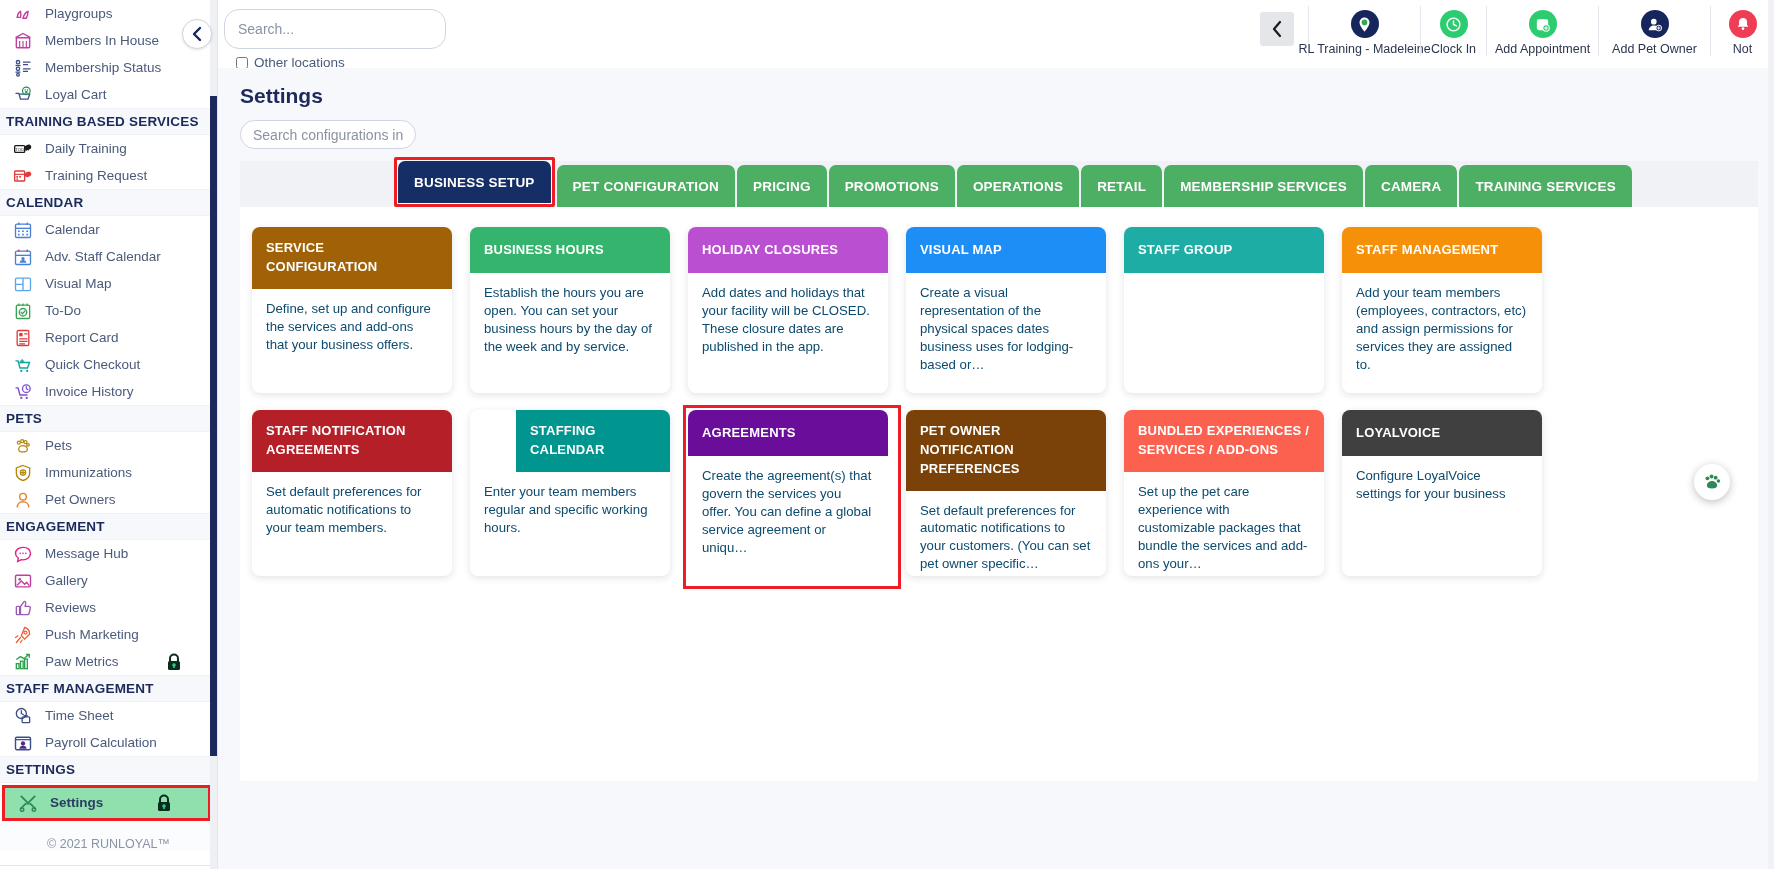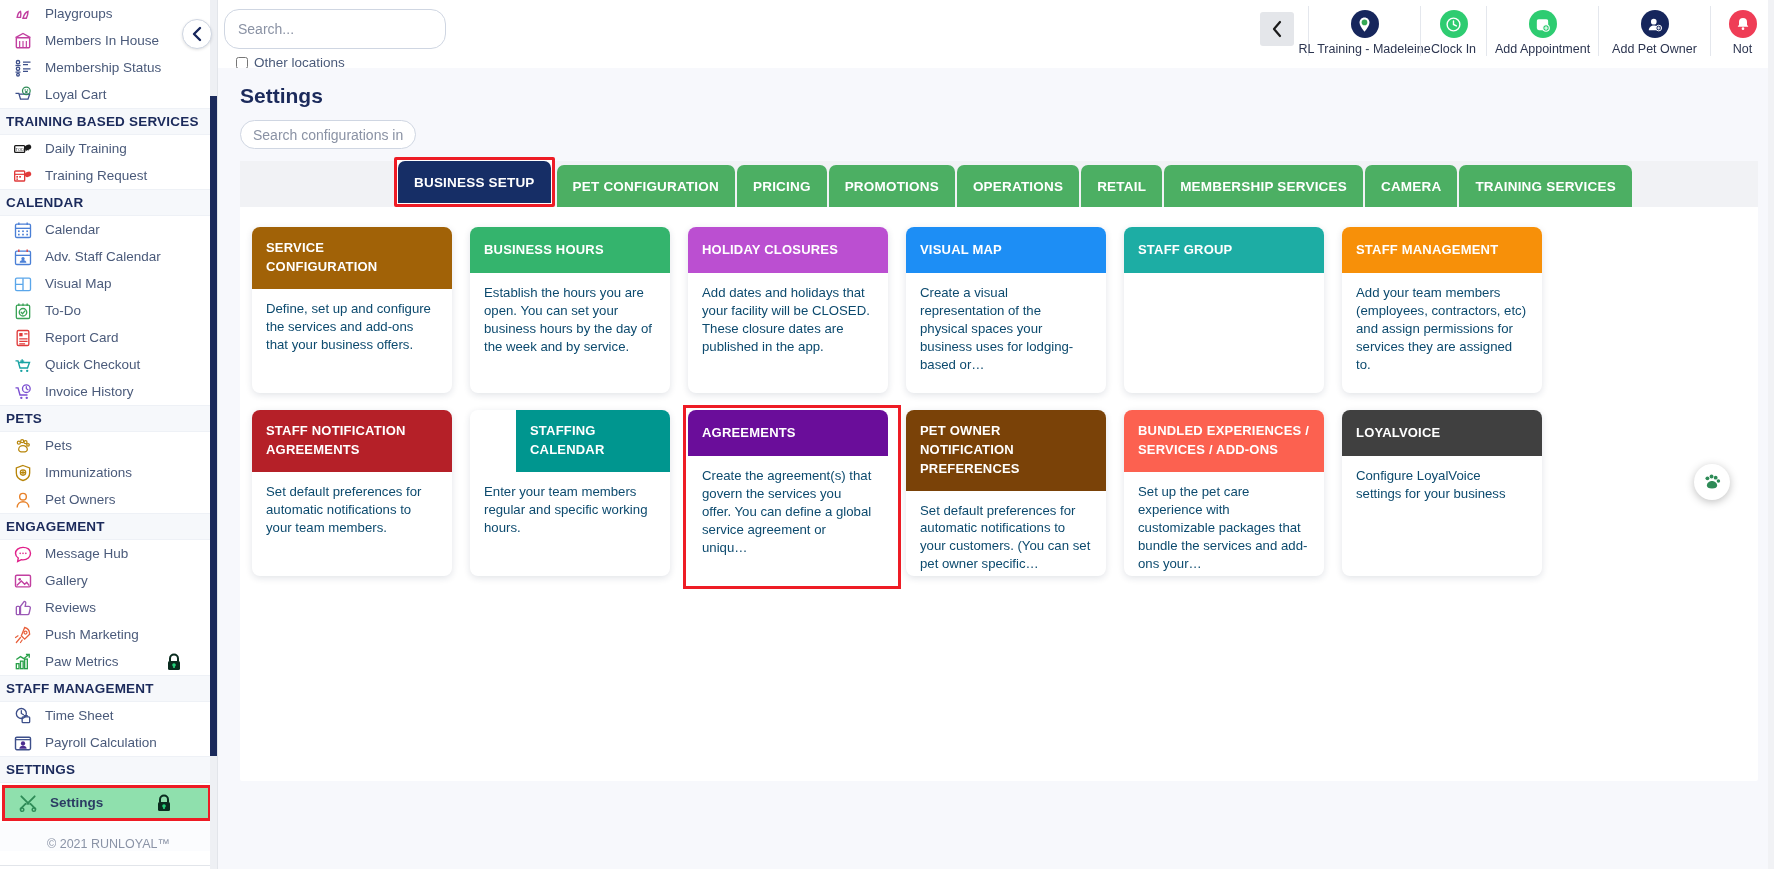--- a/index.html
+++ b/index.html
@@ -677,21 +677,21 @@
             </div>
             <div class="card-wrap">
               <div class="card">
                 <div class="card-head" style="background: rgb(187, 79, 209);">HOLIDAY CLOSURES</div>
                 <div class="card-body">Add dates and holidays that your facility will be CLOSED. These closure dates are published in the app.</div>
               </div>
             </div>
             <div class="card-wrap">
               <div class="card">
                 <div class="card-head" style="background: rgb(29, 142, 245);">VISUAL MAP</div>
-                <div class="card-body">Create a visual representation of the physical spaces your business uses for lodging-based or…</div>
+                <div class="card-body">Create a visual representation of the physical spaces dates business uses for lodging-based or…</div>
               </div>
             </div>
             <div class="card-wrap">
               <div class="card">
                 <div class="card-head" style="background: rgb(29, 173, 164);">STAFF GROUP</div>
               </div>
             </div>
             <div class="card-wrap">
               <div class="card">
                 <div class="card-head" style="background: rgb(247, 144, 9);">STAFF MANAGEMENT</div>

